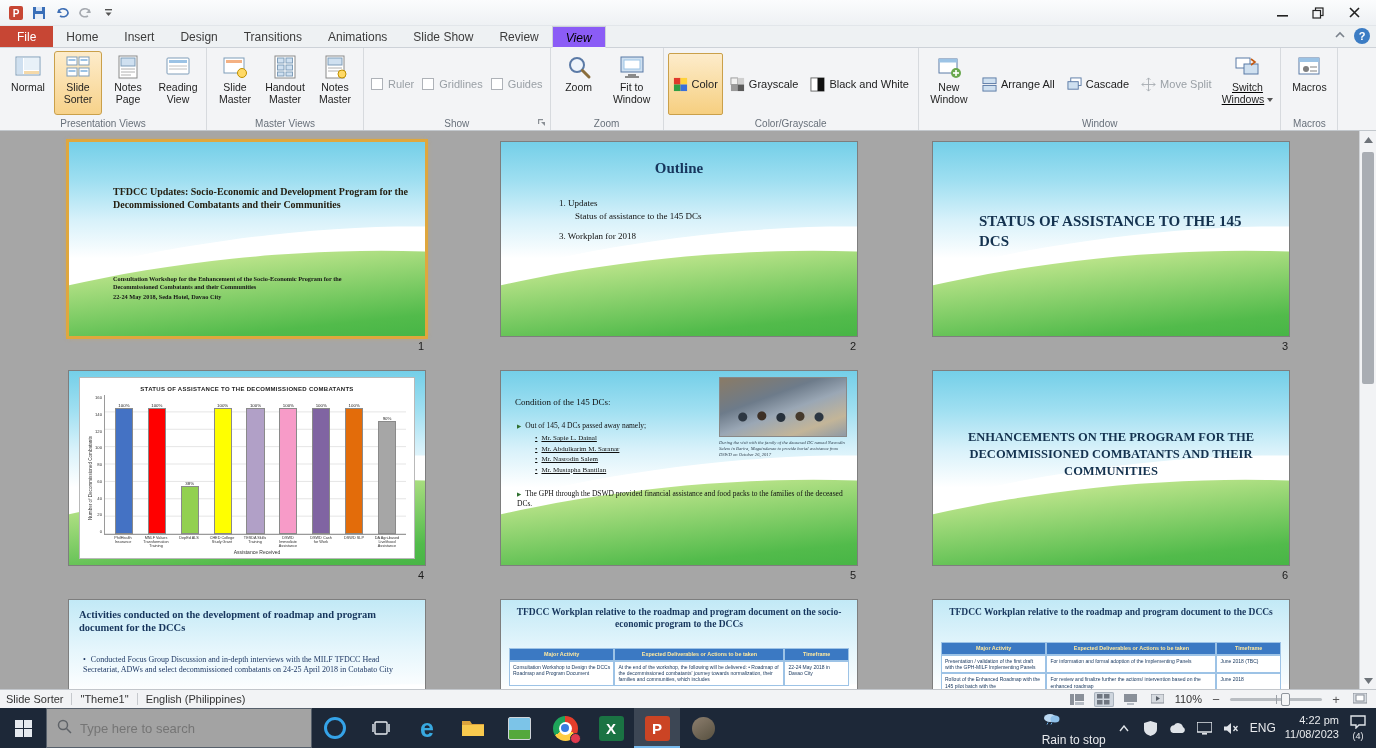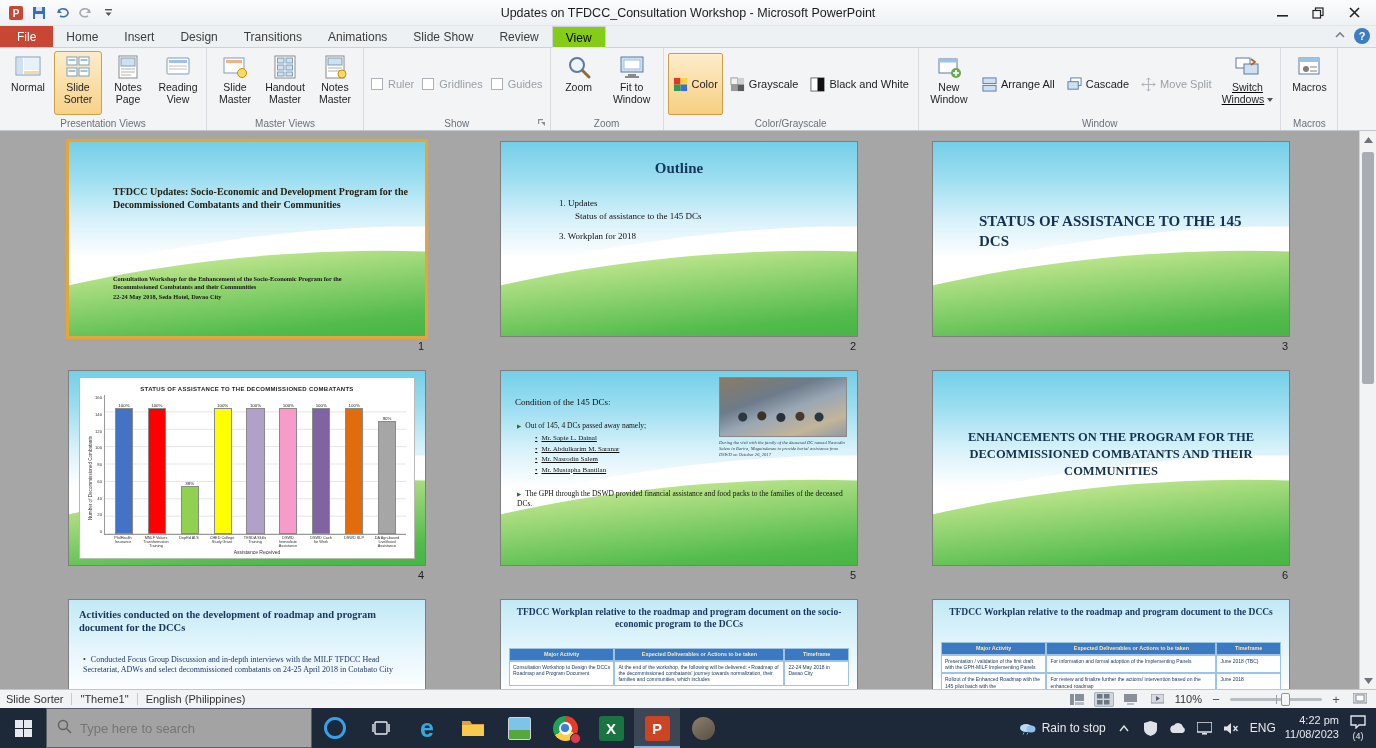--- a/index.html
+++ b/index.html
@@ -12,21 +12,21 @@
   .qat { display:flex; align-items:center; gap:3px; padding-left:6px; z-index:2; }
   .qat-btn { width:20px; height:20px; display:flex; align-items:center; justify-content:center; }
   .title-text { position:absolute; left:0; right:0; text-align:center; font-size:12.5px; color:#1c1c1c; }
   .win-controls { margin-left:auto; display:flex; z-index:2; padding-right:4px; }
   .win-btn { width:36px; height:22px; display:flex; align-items:center; justify-content:center; }
 
   
   .tabs-row { height:22px; background:#eef1f3; display:flex; align-items:stretch; border-bottom:1px solid #cdd2d8; position:relative; }
   .tab { padding:3px 13px 2px; font-size:12px; color:#3c3c3c; display:flex; align-items:center; }
   .tab.file { background:#c74634; color:#fff; padding:0 17px; }
-  .tab.active { background:#84cc16; border:1px solid #cdd2d8; border-bottom:1px solid #f3f4f6; margin-bottom:-1px; color:#000; }
+  .tab.active { background:#8b5cf6; border:1px solid #cdd2d8; border-bottom:1px solid #f3f4f6; margin-bottom:-1px; color:#000;font-style:italic; }
   .tabs-right { position:absolute; right:6px; top:2px; display:flex; gap:8px; align-items:center; }
   .help-btn { width:16px; height:16px; border-radius:50%; background:#3b7cc4; color:#fff; font-weight:bold; font-size:11px; display:flex; align-items:center; justify-content:center; }
 
   
   .ribbon { height:83px; background:#f3f4f6; border-bottom:1px solid #c2c7cc; display:flex; }
   .group { position:relative; border-right:1px solid #d7dade; padding:3px 4px 15px; display:flex; }
   .group-label { position:absolute; bottom:1px; left:0; right:0; text-align:center; font-size:10px; color:#68707a; }
   .group-body { display:flex; align-items:stretch; gap:2px; }
   .big-btn { width:48px; display:flex; flex-direction:column; align-items:center; padding-top:2px; border:1px solid transparent; border-radius:3px; }
   .big-btn .bicon { width:26px; height:26px; flex:none; }
@@ -133,21 +133,21 @@
   .slider-tick { position:absolute; left:50%; top:-3px; width:1px; height:9px; background:#9ca1a7; }
   .slider-thumb { position:absolute; left:55%; top:-5px; width:9px; height:13px; background:#f5f6f7; border:1px solid #8f959c; border-radius:2px; }
 
   
   .taskbar { height:40px; background:#1d2838; display:flex; align-items:stretch; color:#e8eaed; }
   .tb-btn { width:46px; display:flex; align-items:center; justify-content:center; position:relative; flex:none; }
   .tb-btn.active { background:rgba(255,255,255,.14); box-shadow:inset 0 -2px 0 #76b9ed; }
   .search-box { width:266px; background:#a3a3a3; border:1px solid #57606b; display:flex; align-items:center; gap:8px; padding:18px 10px; flex:none; }
   .search-box input { border:none; outline:none; font-size:13px; color:#444; width:100%; font-family:"Liberation Sans",sans-serif; background:transparent; }
   .tray { margin-left:auto; display:flex; align-items:center; gap:9px; padding-right:8px; font-size:12px; }
-  .weather { display:flex; align-items:center; gap:6px; }
+  .weather { display:flex; align-items:flex-start; gap:6px;flex-direction:column; }
   .tray-ico { width:18px; height:18px; display:flex; align-items:center; justify-content:center; }
   .clock { text-align:right; font-size:11px; line-height:1.25; }
   .notif { display:flex; flex-direction:column; align-items:center; justify-content:center; font-size:9px; line-height:1.1; padding:0 2px; }
   .chrome-ico { width:25px; height:25px; border-radius:50%; background:conic-gradient(#e43e2b 0 33%,#ffcd42 33% 66%,#1ea45a 66% 100%); position:relative; }
   .chrome-ico .w { position:absolute; inset:6px; background:#fff; border-radius:50%; }
   .chrome-ico .b { position:absolute; inset:8.5px; background:#3a7de0; border-radius:50%; }
   .chrome-ico .badge { position:absolute; right:-3px; bottom:-3px; width:11px; height:11px; border-radius:50%; background:#e03a4e; border:1px solid #1d2838; }
   .office-ico { width:25px; height:25px; border-radius:3px; color:#fff; font-weight:bold; font-size:15px; display:flex; align-items:center; justify-content:center; }
   .photos-ico { width:23px; height:23px; border:1px solid #cfd4da; border-radius:2px; background:linear-gradient(180deg,#7cc4e8 55%,#54a83c 55%); }
   .generic-ico { width:23px; height:23px; border-radius:50%; background:linear-gradient(145deg,#8d7f6f,#57503f); }
@@ -185,21 +185,20 @@
             <path d="M12 4 v4 h-4 z" fill="#a6aab0"></path>
           </svg>
       </span>
       <span class="qat-btn">
         <svg width="9" height="9" viewBox="0 0 9 9">
             <rect x="1" y="1" width="7" height="1.4" fill="#555"></rect>
             <path d="M1.5 4.5 h6 l-3 3.5 z" fill="#555"></path>
           </svg>
       </span>
     </div>
-    <div class="title-text">Updates on TFDCC_Consultation Workshop  -  Microsoft PowerPoint</div>
     <div class="win-controls">
       <span class="win-btn">
           <svg width="11" height="11" viewBox="0 0 11 11">
             <rect x="0" y="8" width="11" height="1.6" fill="#222"></rect>
           </svg>
         </span>
       <span class="win-btn">
           <svg width="12" height="12" viewBox="0 0 12 12">
             <rect x="3.5" y="1" width="7.5" height="7.5" fill="none" stroke="#222" stroke-width="1.2"></rect>
             <rect x="1" y="3.5" width="7.5" height="7.5" fill="#f4f5f7" stroke="#222" stroke-width="1.2"></rect>

